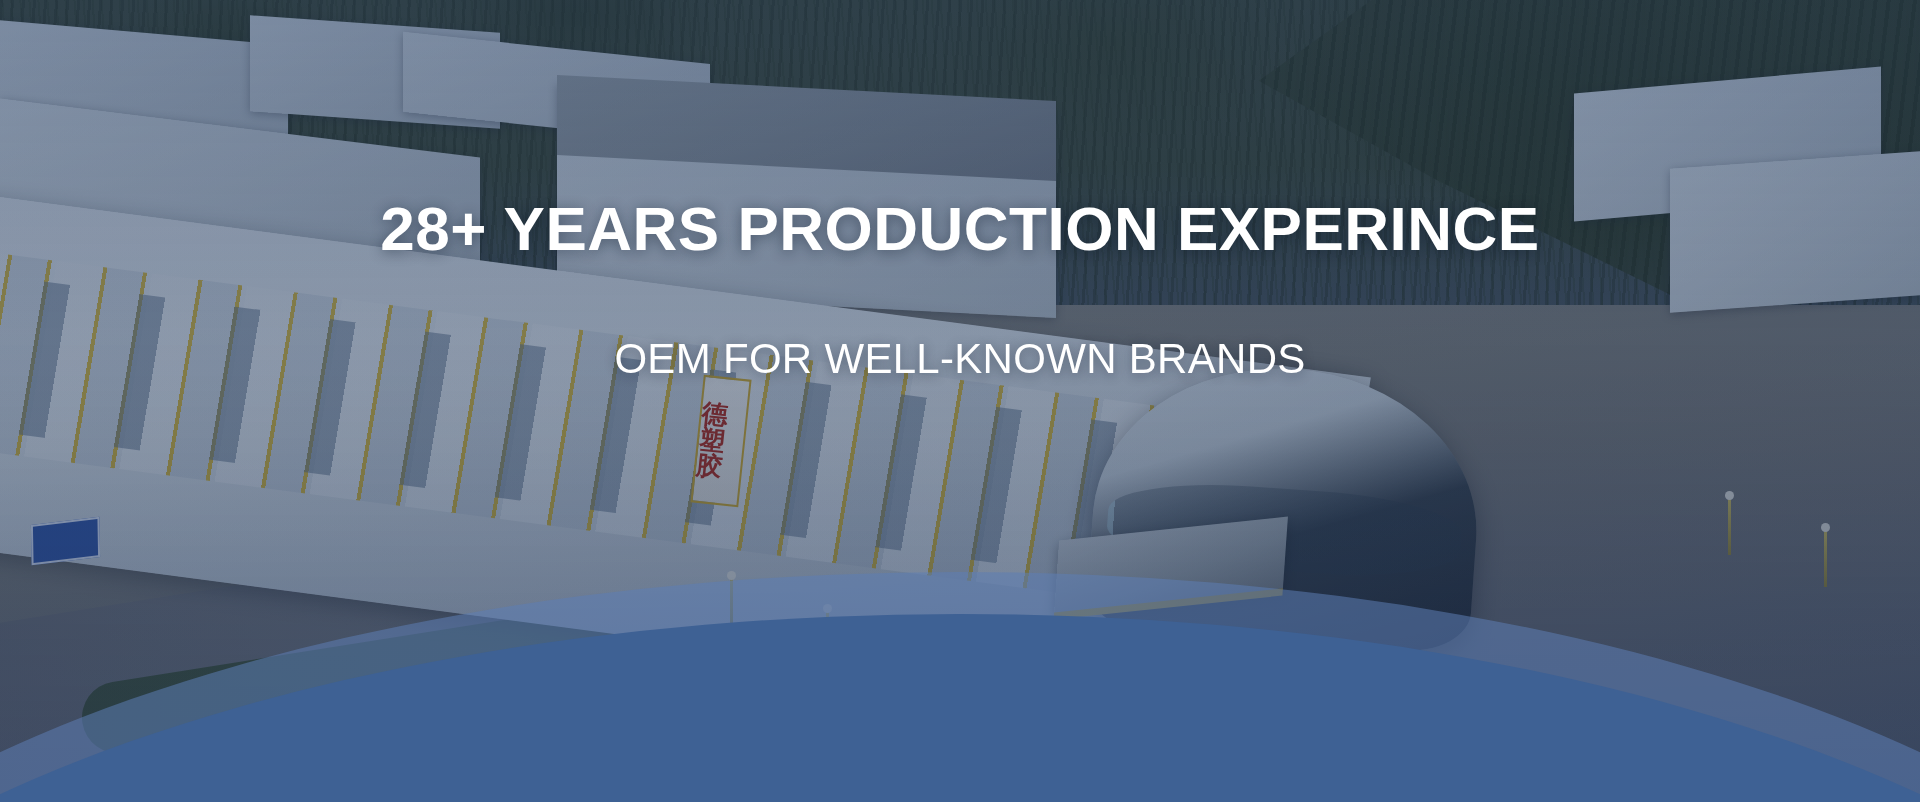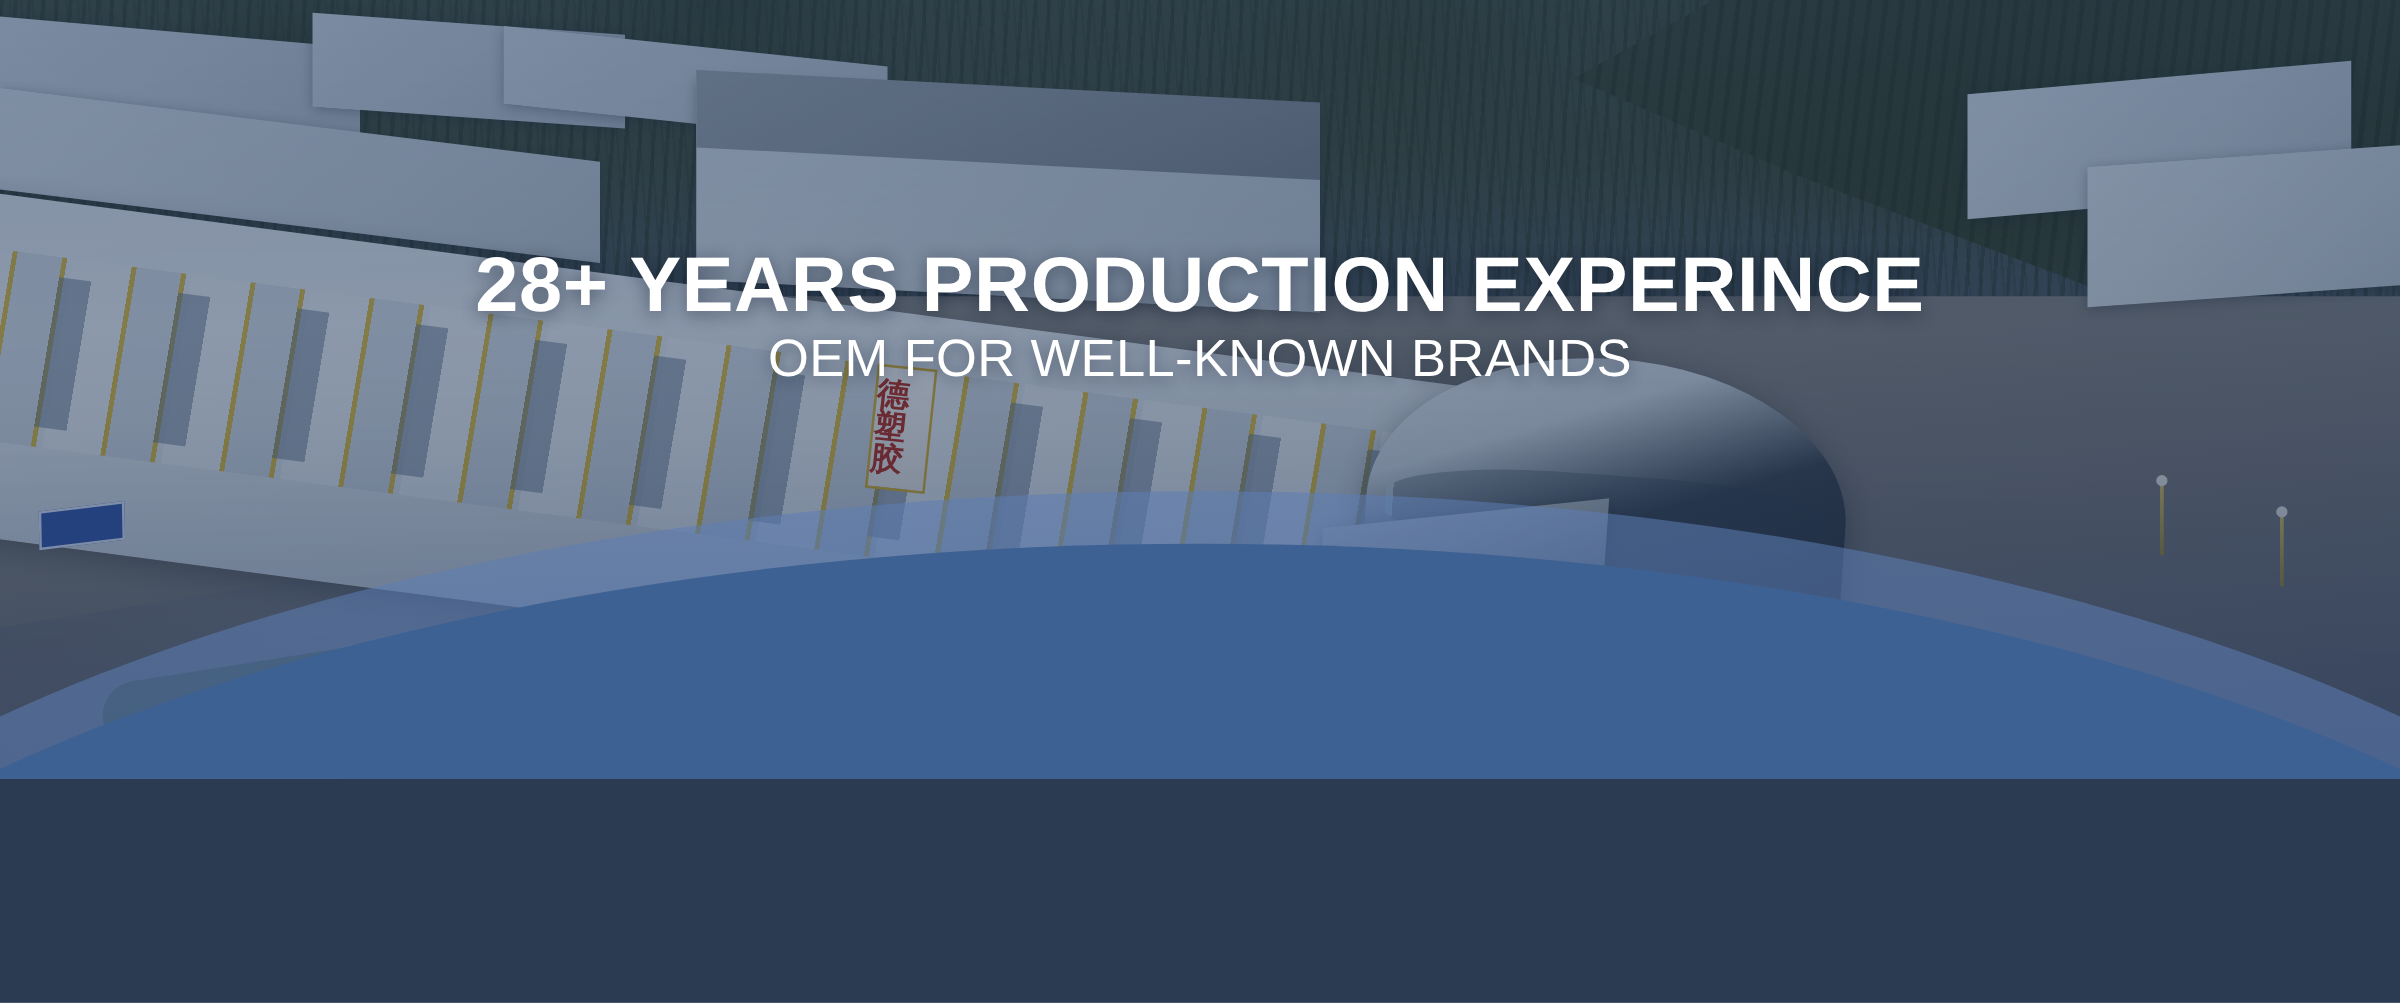--- a/index.html
+++ b/index.html
@@ -9,21 +9,21 @@
     width:1920px;
     height:802px;
     overflow:hidden;
     background:#2b3b52;
     font-family:"Liberation Sans", sans-serif;
   }
 
   .hero {
     position:relative;
     width:1920px;
-    height:623px;
+    height:802px;
     overflow:hidden;
   }
 
   
   .photo {
     position:absolute;
     inset:0;
     background:#4a5f78;
   }
 
@@ -284,21 +284,21 @@
   .sub {
     font-size:42px;
     font-weight:normal;
     color:#ffffff;
     text-align:center;
     line-height:1.22;
     letter-spacing:.3px;
     text-shadow:0 2px 12px rgba(12,22,40,.42);
     white-space:nowrap;
   }
-  .sub.line1 { }
+  .sub.line1 { margin-top:72px; }
   .sub.line2 { margin-top:4px; }
 </style>
 </head>
 <body>
 
 <div class="hero">
 
   <div class="photo" aria-label="Aerial view of a large multi-building factory campus surrounded by forest">
 
     <div class="forest"></div>

